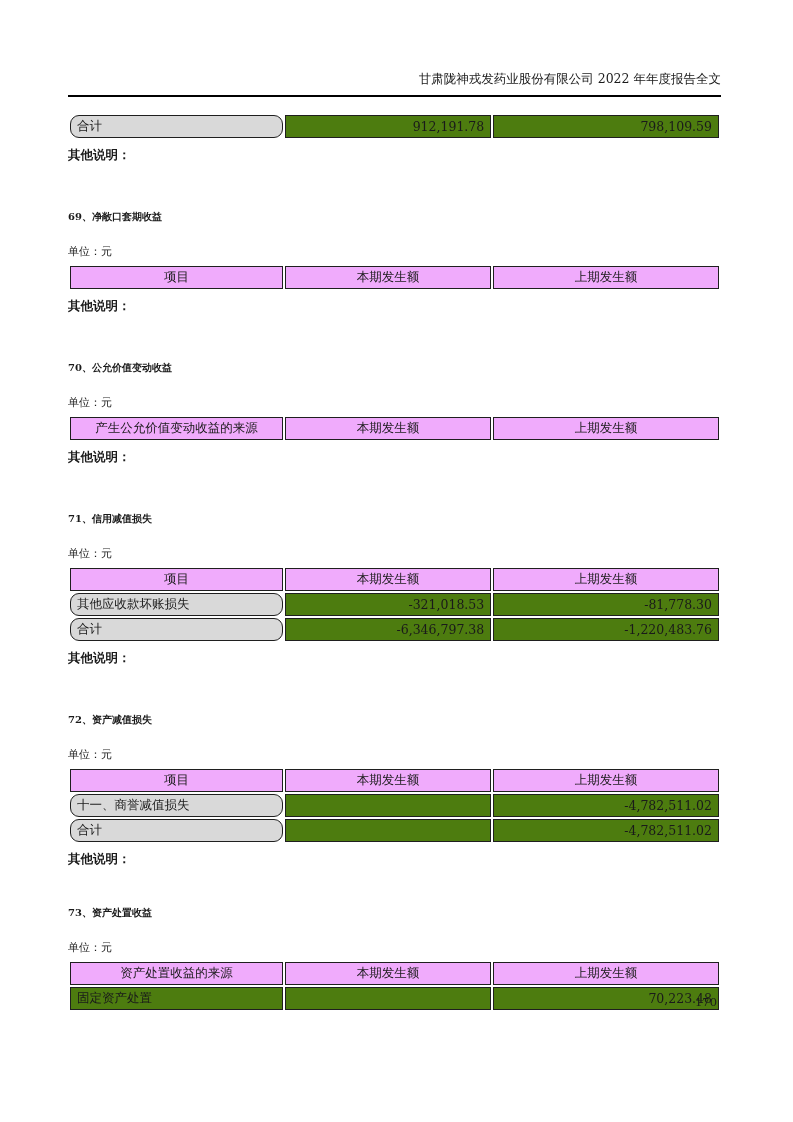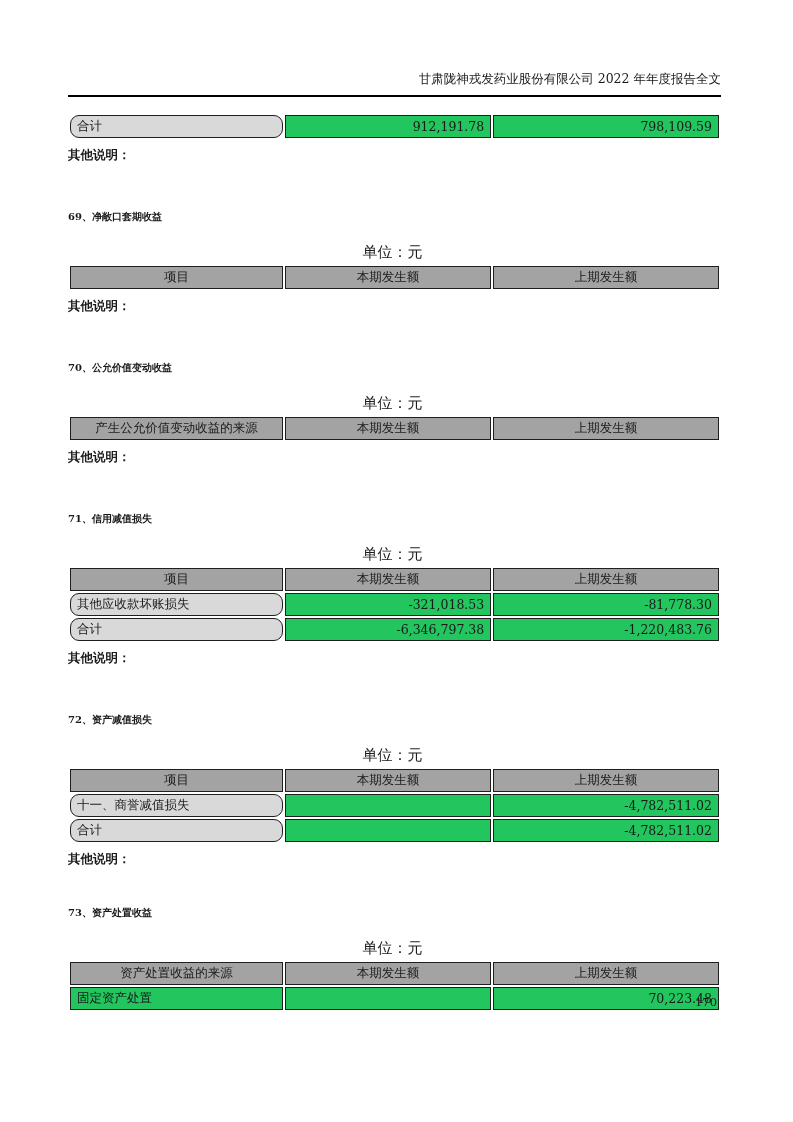--- a/index.html
+++ b/index.html
@@ -31,23 +31,23 @@
   }
   .tbl.toptable { margin-top: 16px; }
   .tbl th, .tbl td {
     border: 1px solid #1f1f1f;
     font-size: 12.5px;
     font-weight: normal;
     height: 19px;
     padding: 1px 6px;
     overflow: hidden;
     white-space: nowrap;
-    background: #22c55e;
-  }
-  .tbl th { background: #a3a3a3; text-align: center; }
+    background: #4d7c0f;
+  }
+  .tbl th { background: #f0abfc; text-align: center; }
   .tbl td.shaded { background: #d9d9d9; border-radius: 9px; }
   .tbl td.label { text-align: left; }
   .tbl td.num { text-align: right; }
   .col-c1 { width: 33%; }
   .col-c2 { width: 32%; }
   .col-c3 { width: 35%; }
   .note {
     margin-top: 6px;
     font-size: 12.5px;
     line-height: 17px;
@@ -55,22 +55,22 @@
   }
   .sec-title {
     margin: 44px 0 0 0;
     font-size: 10px;
     font-weight: bold;
     line-height: 20px;
   }
   .sec-title.tight { margin-top: 36px; }
   .unit {
     margin-top: 17px;
-    text-align: center;
-    font-size: 15px;
+    text-align: left;
+    font-size: 11px;
     line-height: 16px;
     padding-right: 4px;
   }
   .page-number {
     position: absolute;
     top: 979px;
     right: 76px;
     font-size: 11.5px;
   }
 </style>

